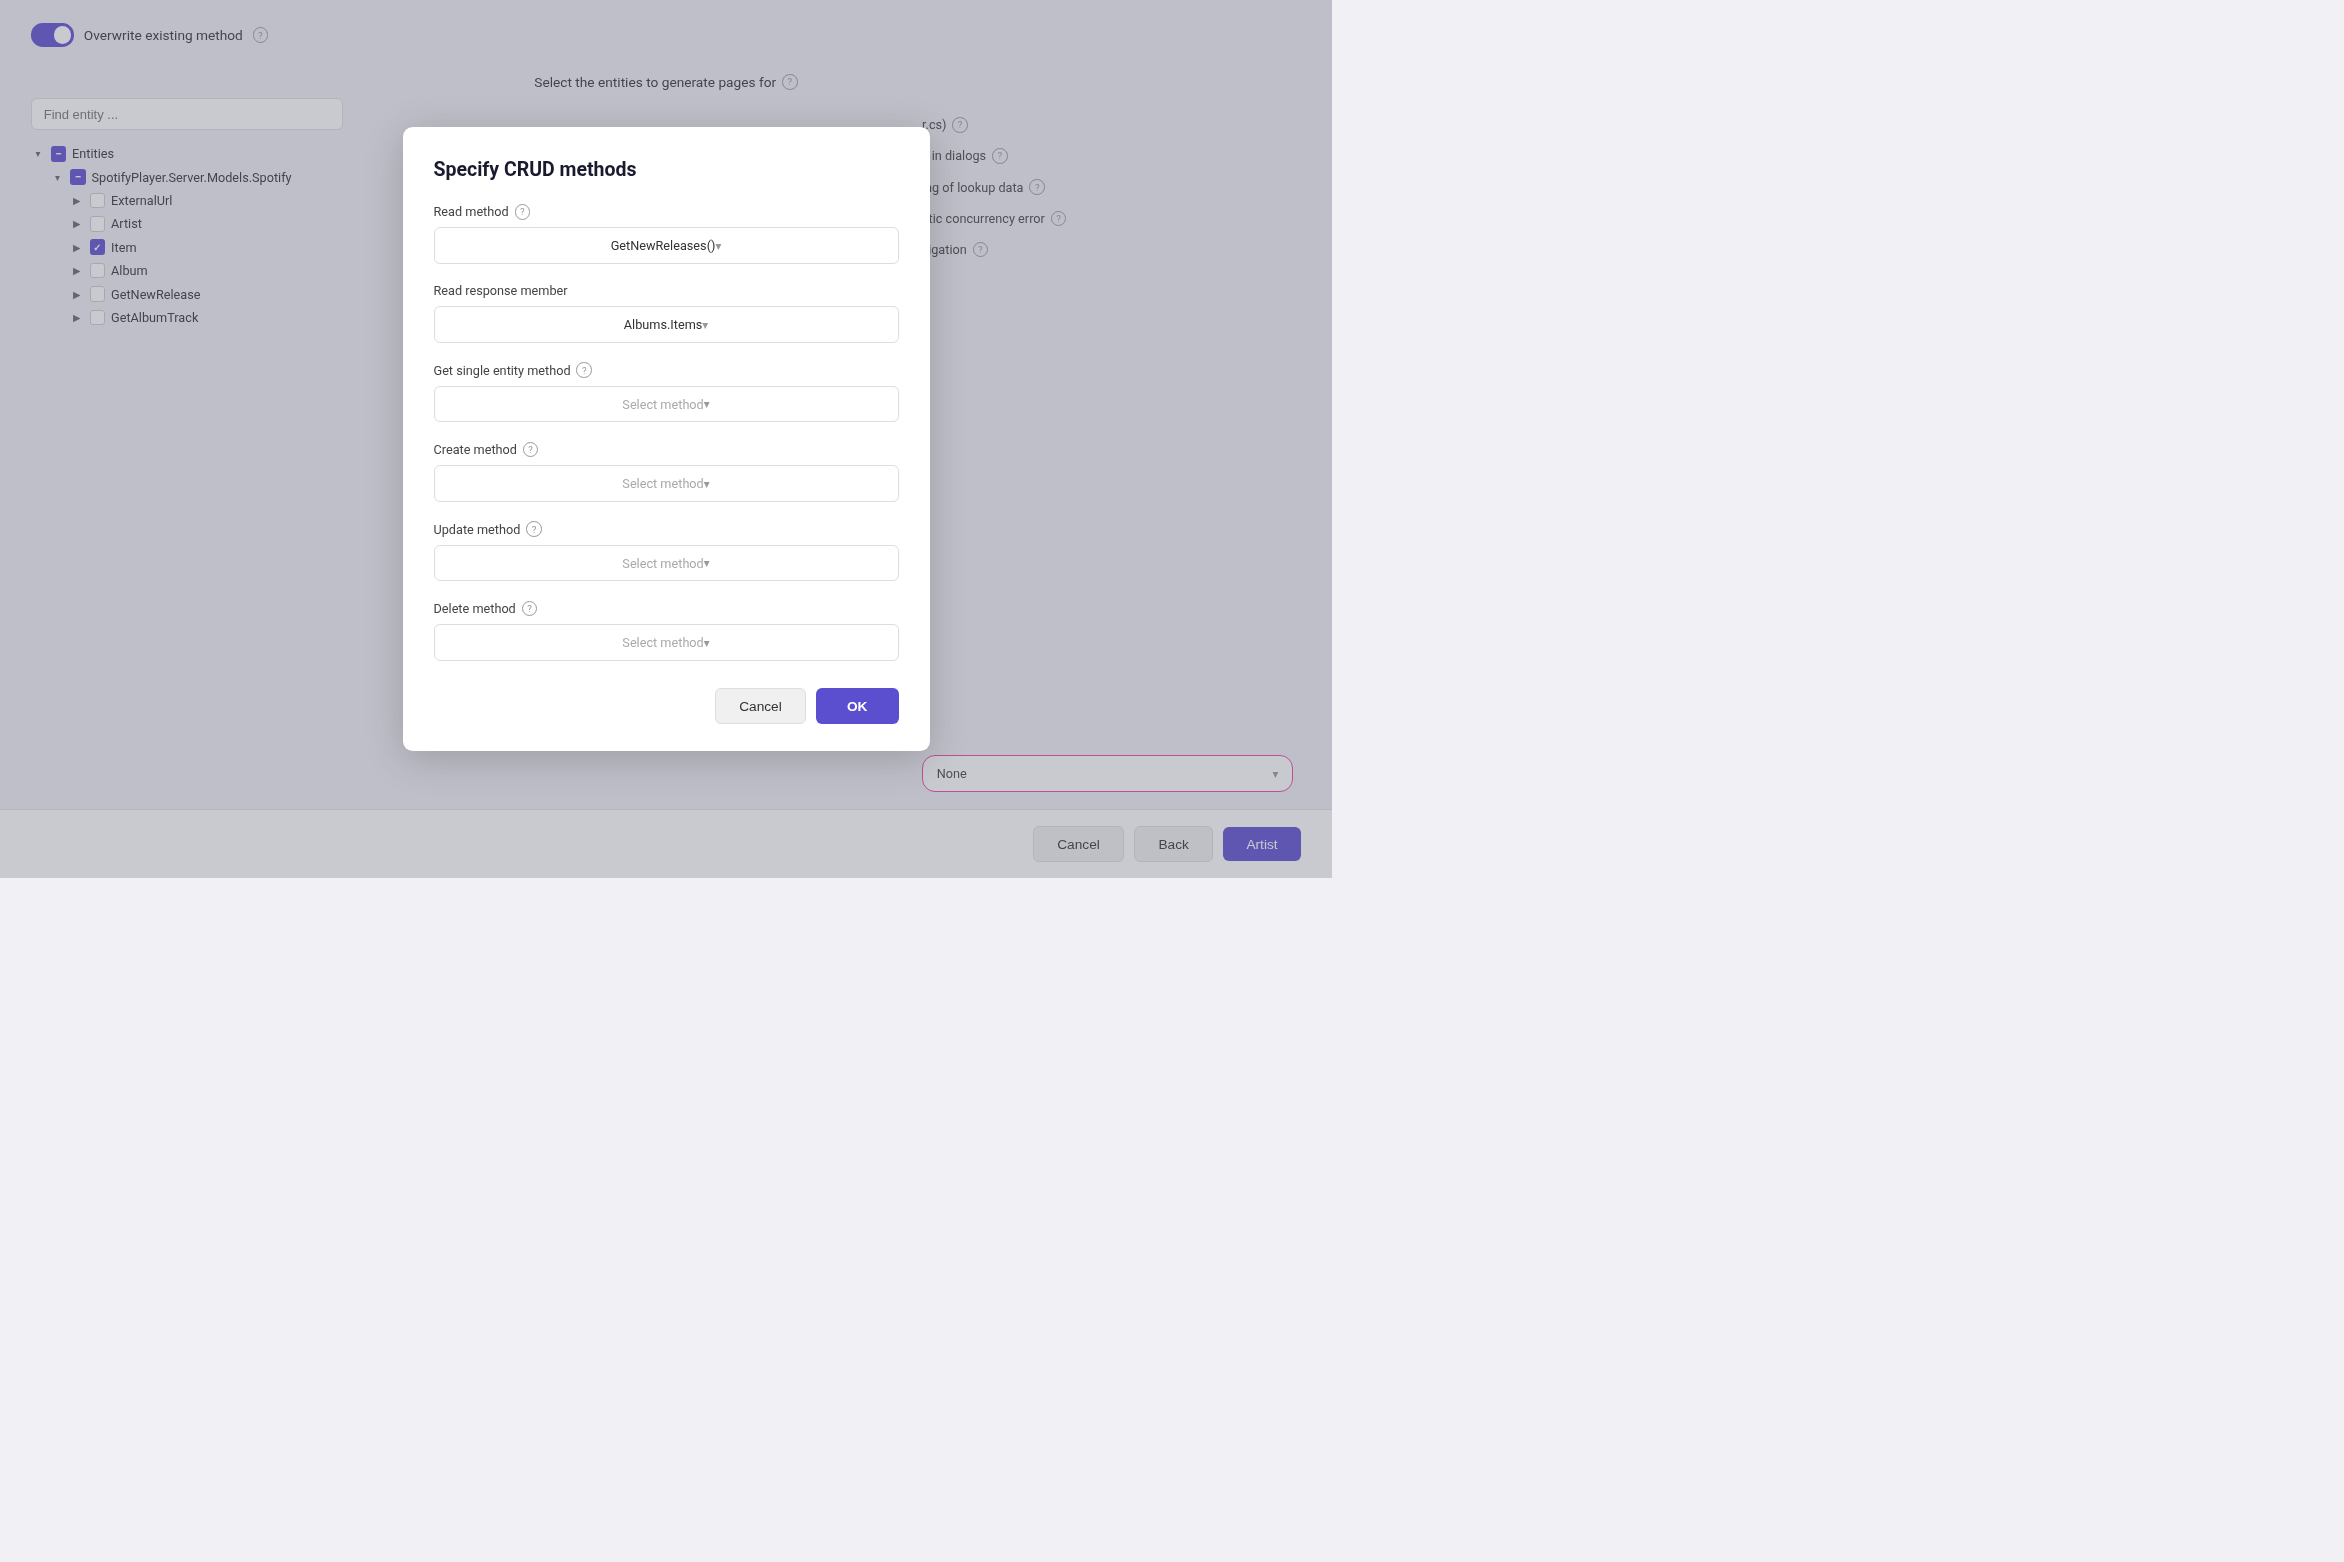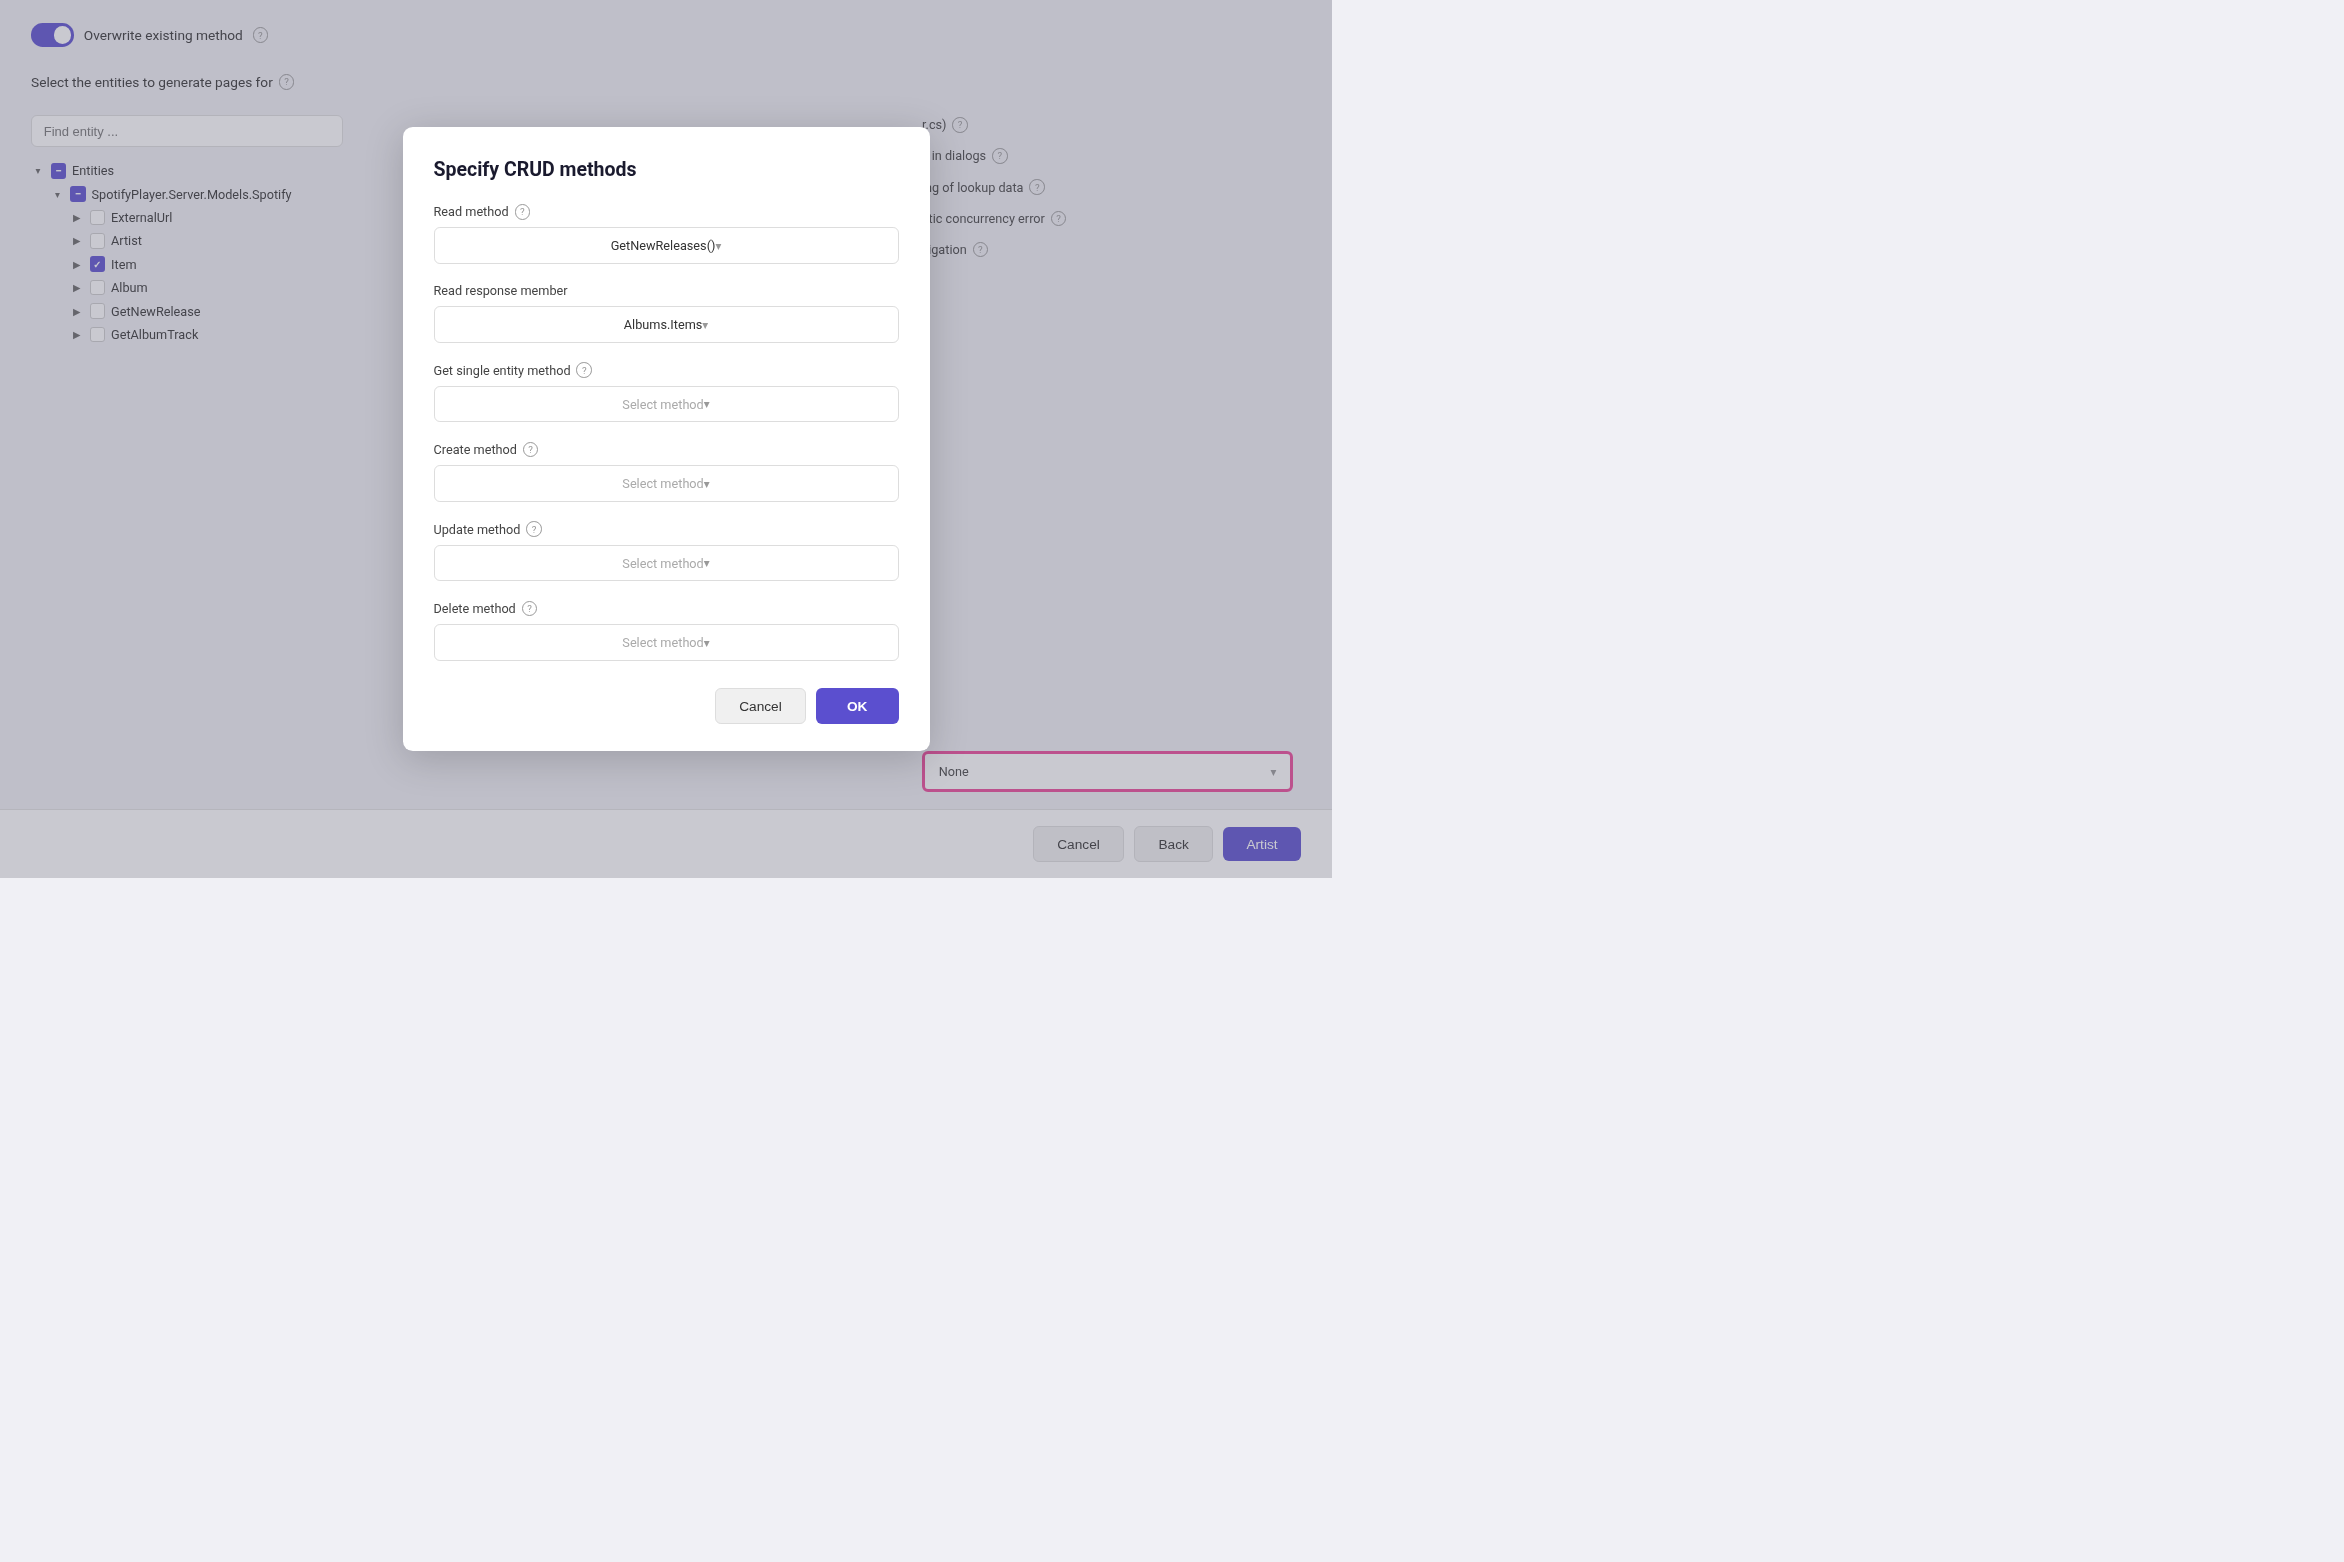--- a/index.html
+++ b/index.html
@@ -71,24 +71,25 @@
       justify-content: center;
       font-size: 9.8px;
       color: #999;
       cursor: pointer;
       flex-shrink: 0;
     }
 
     .section-label {
       font-size: 13.7px;
       color: #333;
-      margin-bottom: 25px;
+      margin-bottom: 8px;
       display: flex;
       align-items: center;
       gap: 5.9px;
+      justify-content: center;
     }
 
     .search-input-wrap {
       margin-bottom: 11.7px;
     }
 
     .search-input {
       width: 100%;
       max-width: 312px;
       border: 1px solid #ddd;
@@ -329,22 +330,22 @@
 
     
     .none-dropdown-row {
       position: absolute;
       bottom: 86px;
       right: 39px;
       width: 371px;
       display: flex;
       align-items: center;
       justify-content: space-between;
-      border: 3px solid #ec4899;
-      border-radius: 6px;
+      border: 1px solid #ec4899;
+      border-radius: 13px;
       background: white;
       padding: 9.8px 13.7px;
       font-size: 12.7px;
       color: #444;
     }
   </style>
 </head>
 <body>
 
 <div class="main-container">

